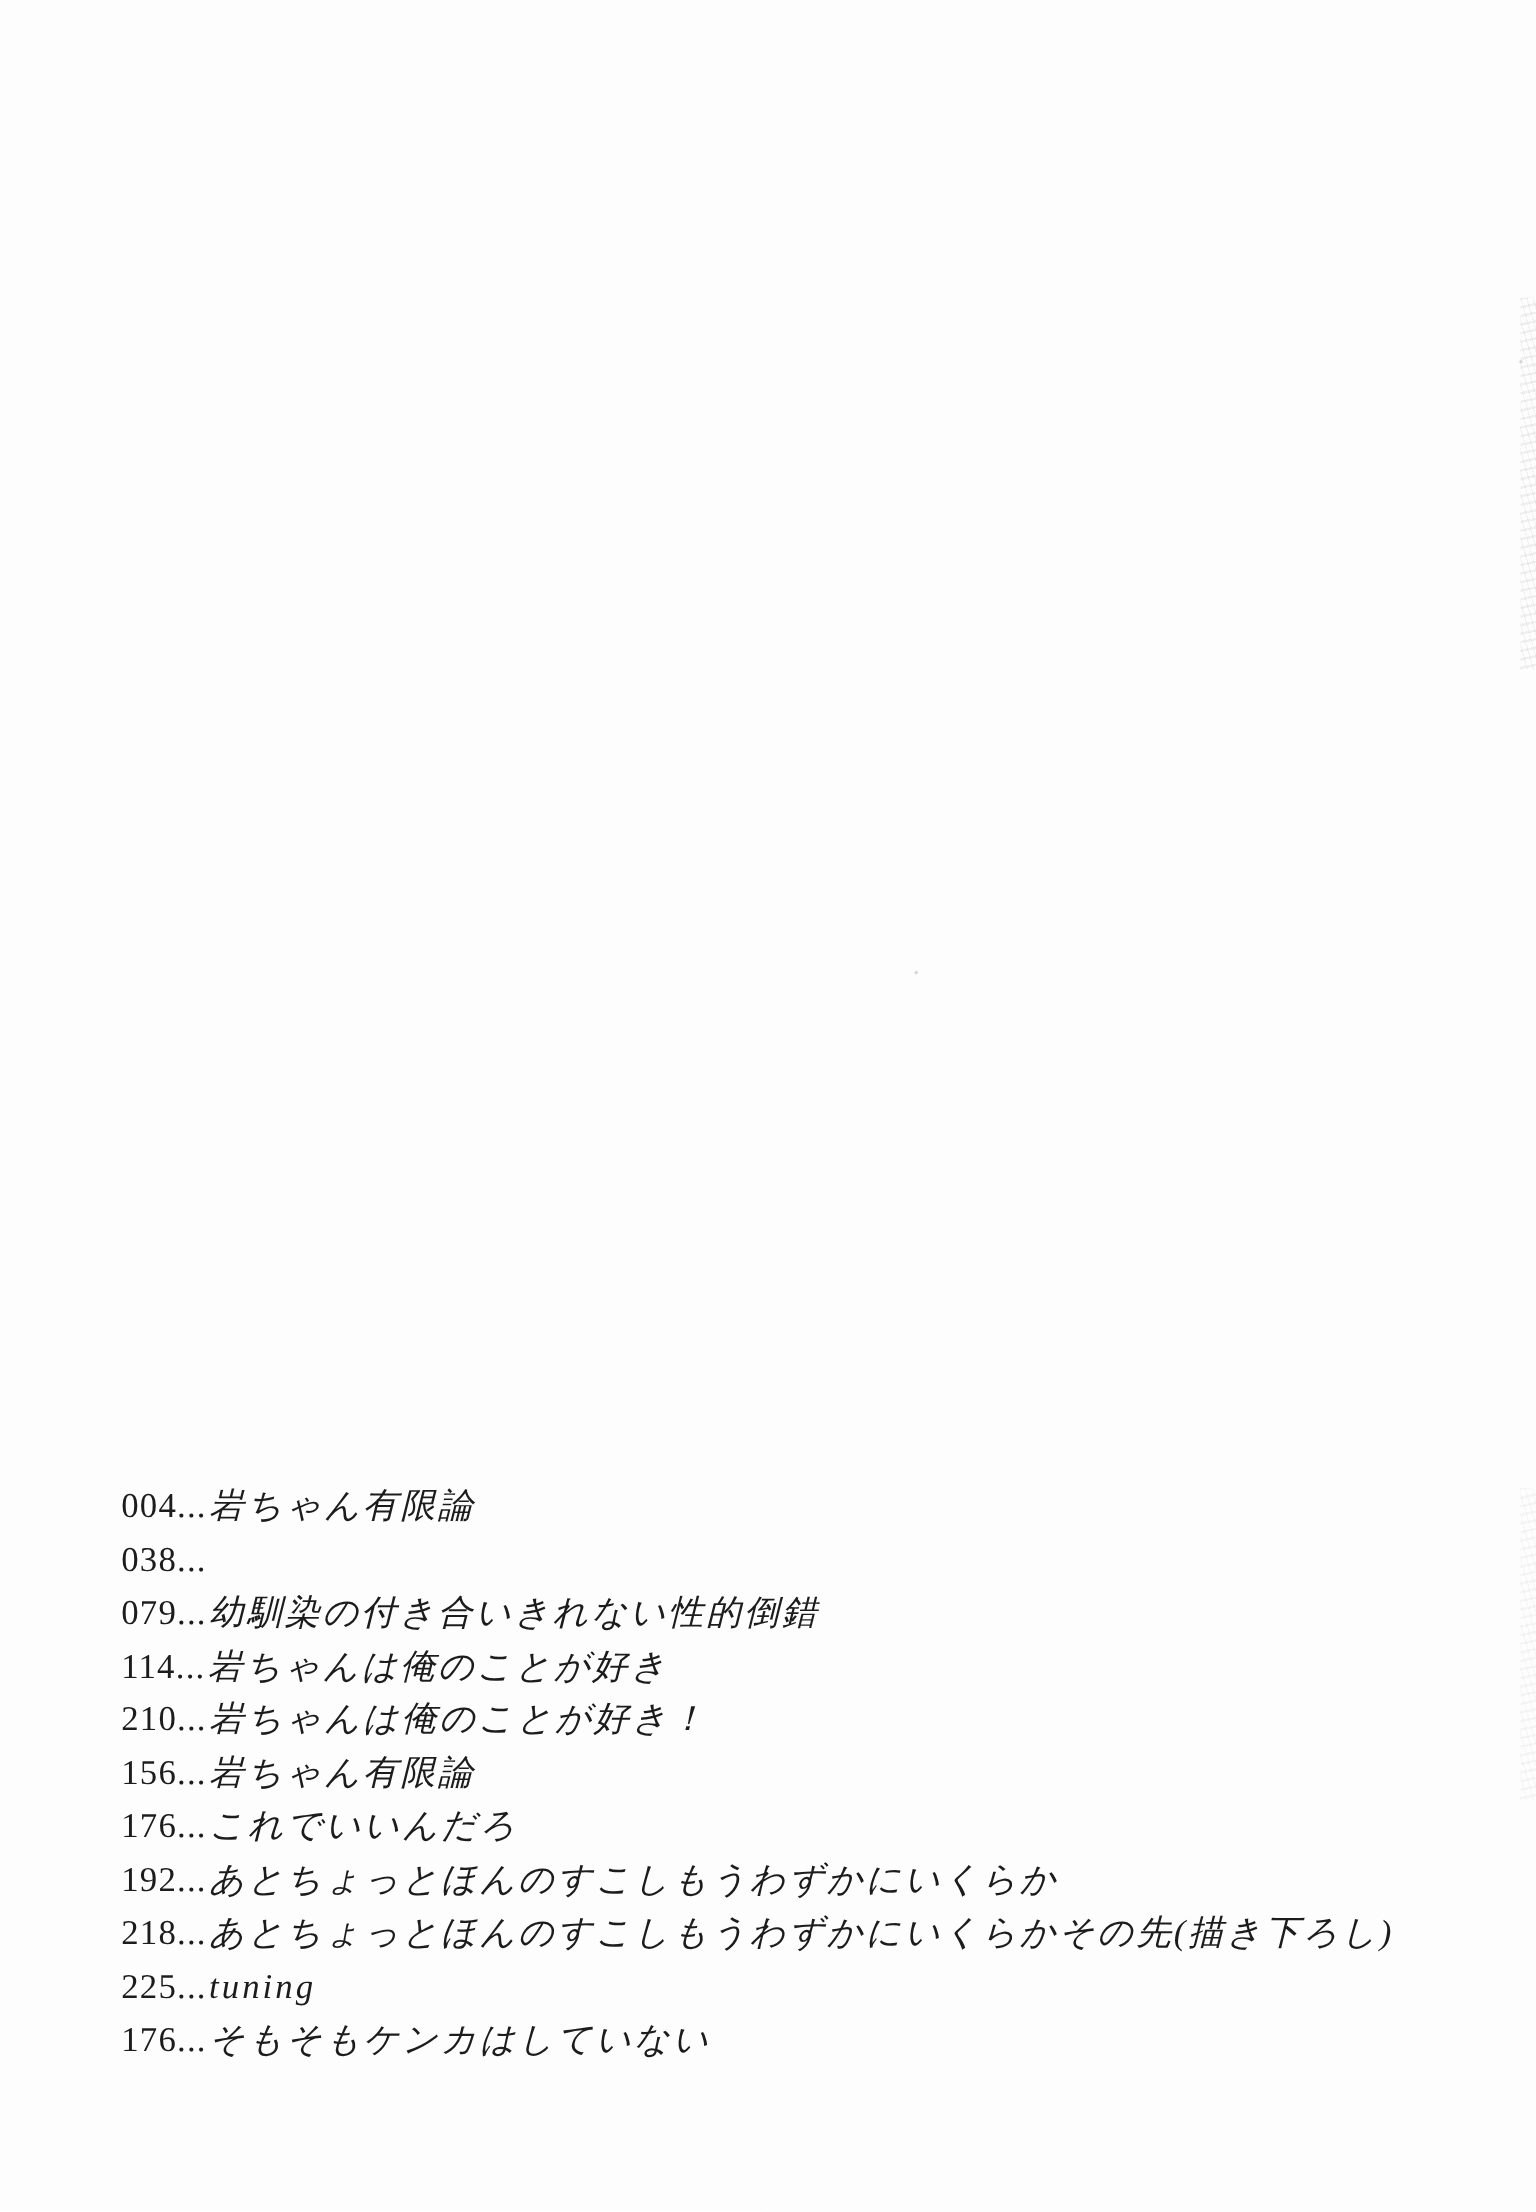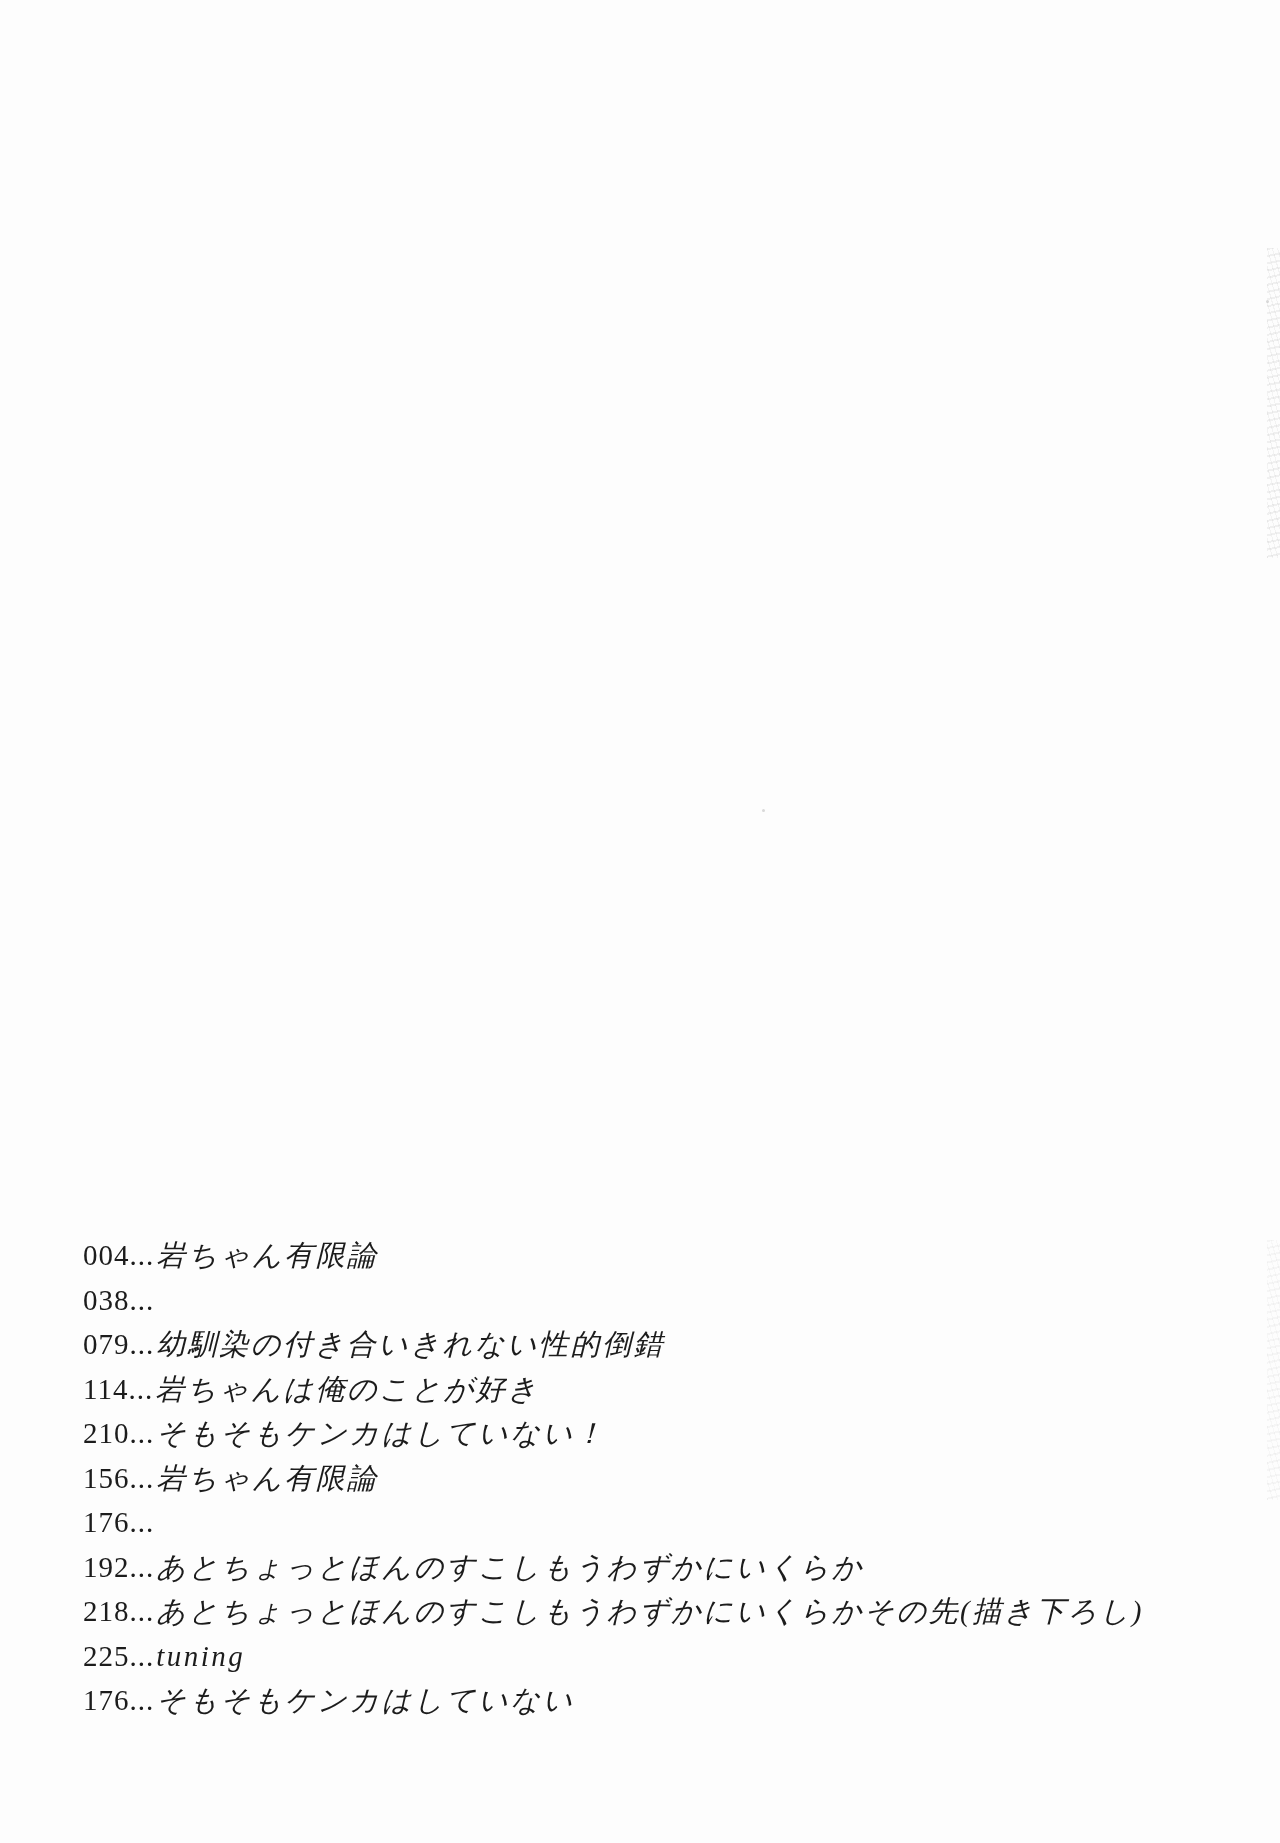--- a/index.html
+++ b/index.html
@@ -10,21 +10,21 @@
   .page {
     position: relative;
     width: 1280px;
     height: 1843px;
     background: #fdfdfd;
     overflow: hidden;
     font-family: "Liberation Serif", "DejaVu Serif", serif;
   }
   .toc {
     position: absolute;
-    left: 83px;
+    left: 101px;
     top: 1233px;
     color: #1c1c1c;
     font-size: 29px;
     line-height: 44.5px;
     white-space: nowrap;
   }
   .toc-row {
     display: flex;
     align-items: baseline;
   }
@@ -85,30 +85,31 @@
         <span class="toc-title">幼馴染の付き合いきれない性的倒錯</span>
     </div>
     <div class="toc-row">
       <span class="toc-num">114</span>
         <span class="toc-dots">...</span>
         <span class="toc-title">岩ちゃんは俺のことが好き</span>
     </div>
     <div class="toc-row">
       <span class="toc-num">210</span>
         <span class="toc-dots">...</span>
-        <span class="toc-title">そもそもケンカはしていない！</span>
+        <span class="toc-title">岩ちゃんは俺のことが好き！</span>
     </div>
     <div class="toc-row">
       <span class="toc-num">156</span>
         <span class="toc-dots">...</span>
         <span class="toc-title">岩ちゃん有限論</span>
     </div>
     <div class="toc-row">
       <span class="toc-num">176</span>
         <span class="toc-dots">...</span>
+        <span class="toc-title">これでいいんだろ</span>
     </div>
     <div class="toc-row">
       <span class="toc-num">192</span>
         <span class="toc-dots">...</span>
         <span class="toc-title">あとちょっとほんのすこしもうわずかにいくらか</span>
     </div>
     <div class="toc-row">
       <span class="toc-num">218</span>
         <span class="toc-dots">...</span>
         <span class="toc-title">あとちょっとほんのすこしもうわずかにいくらかその先(描き下ろし)</span>

